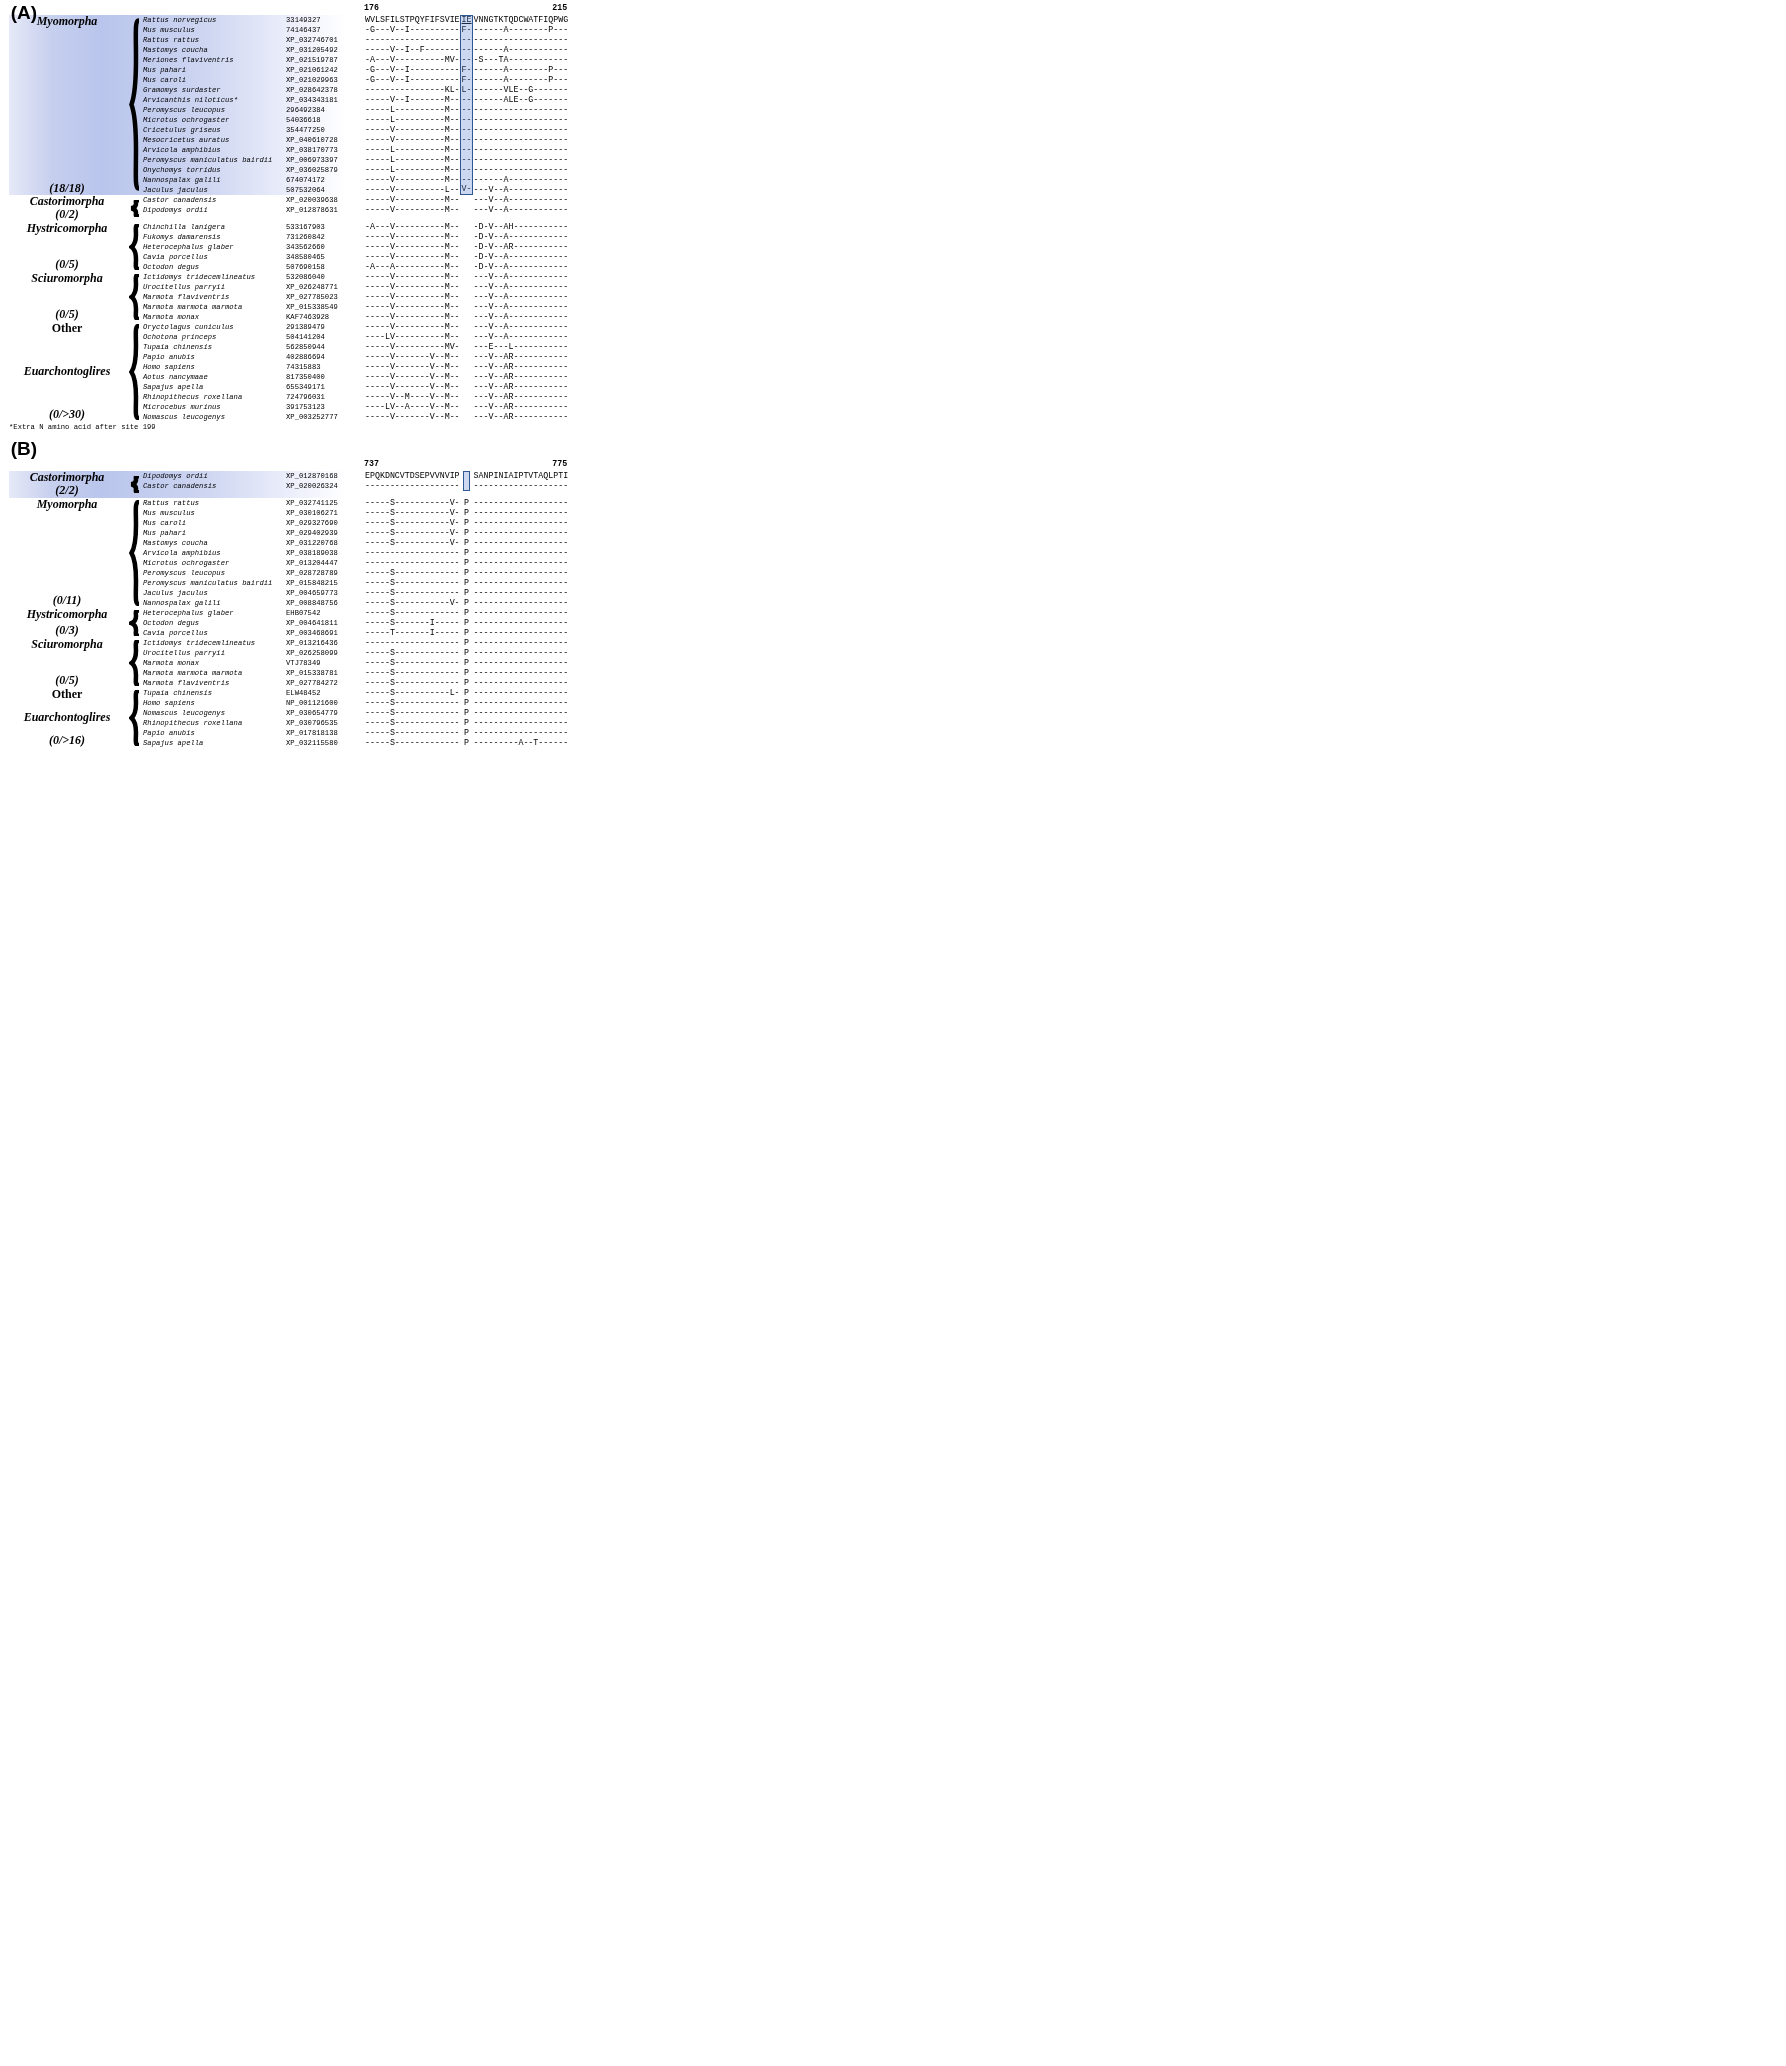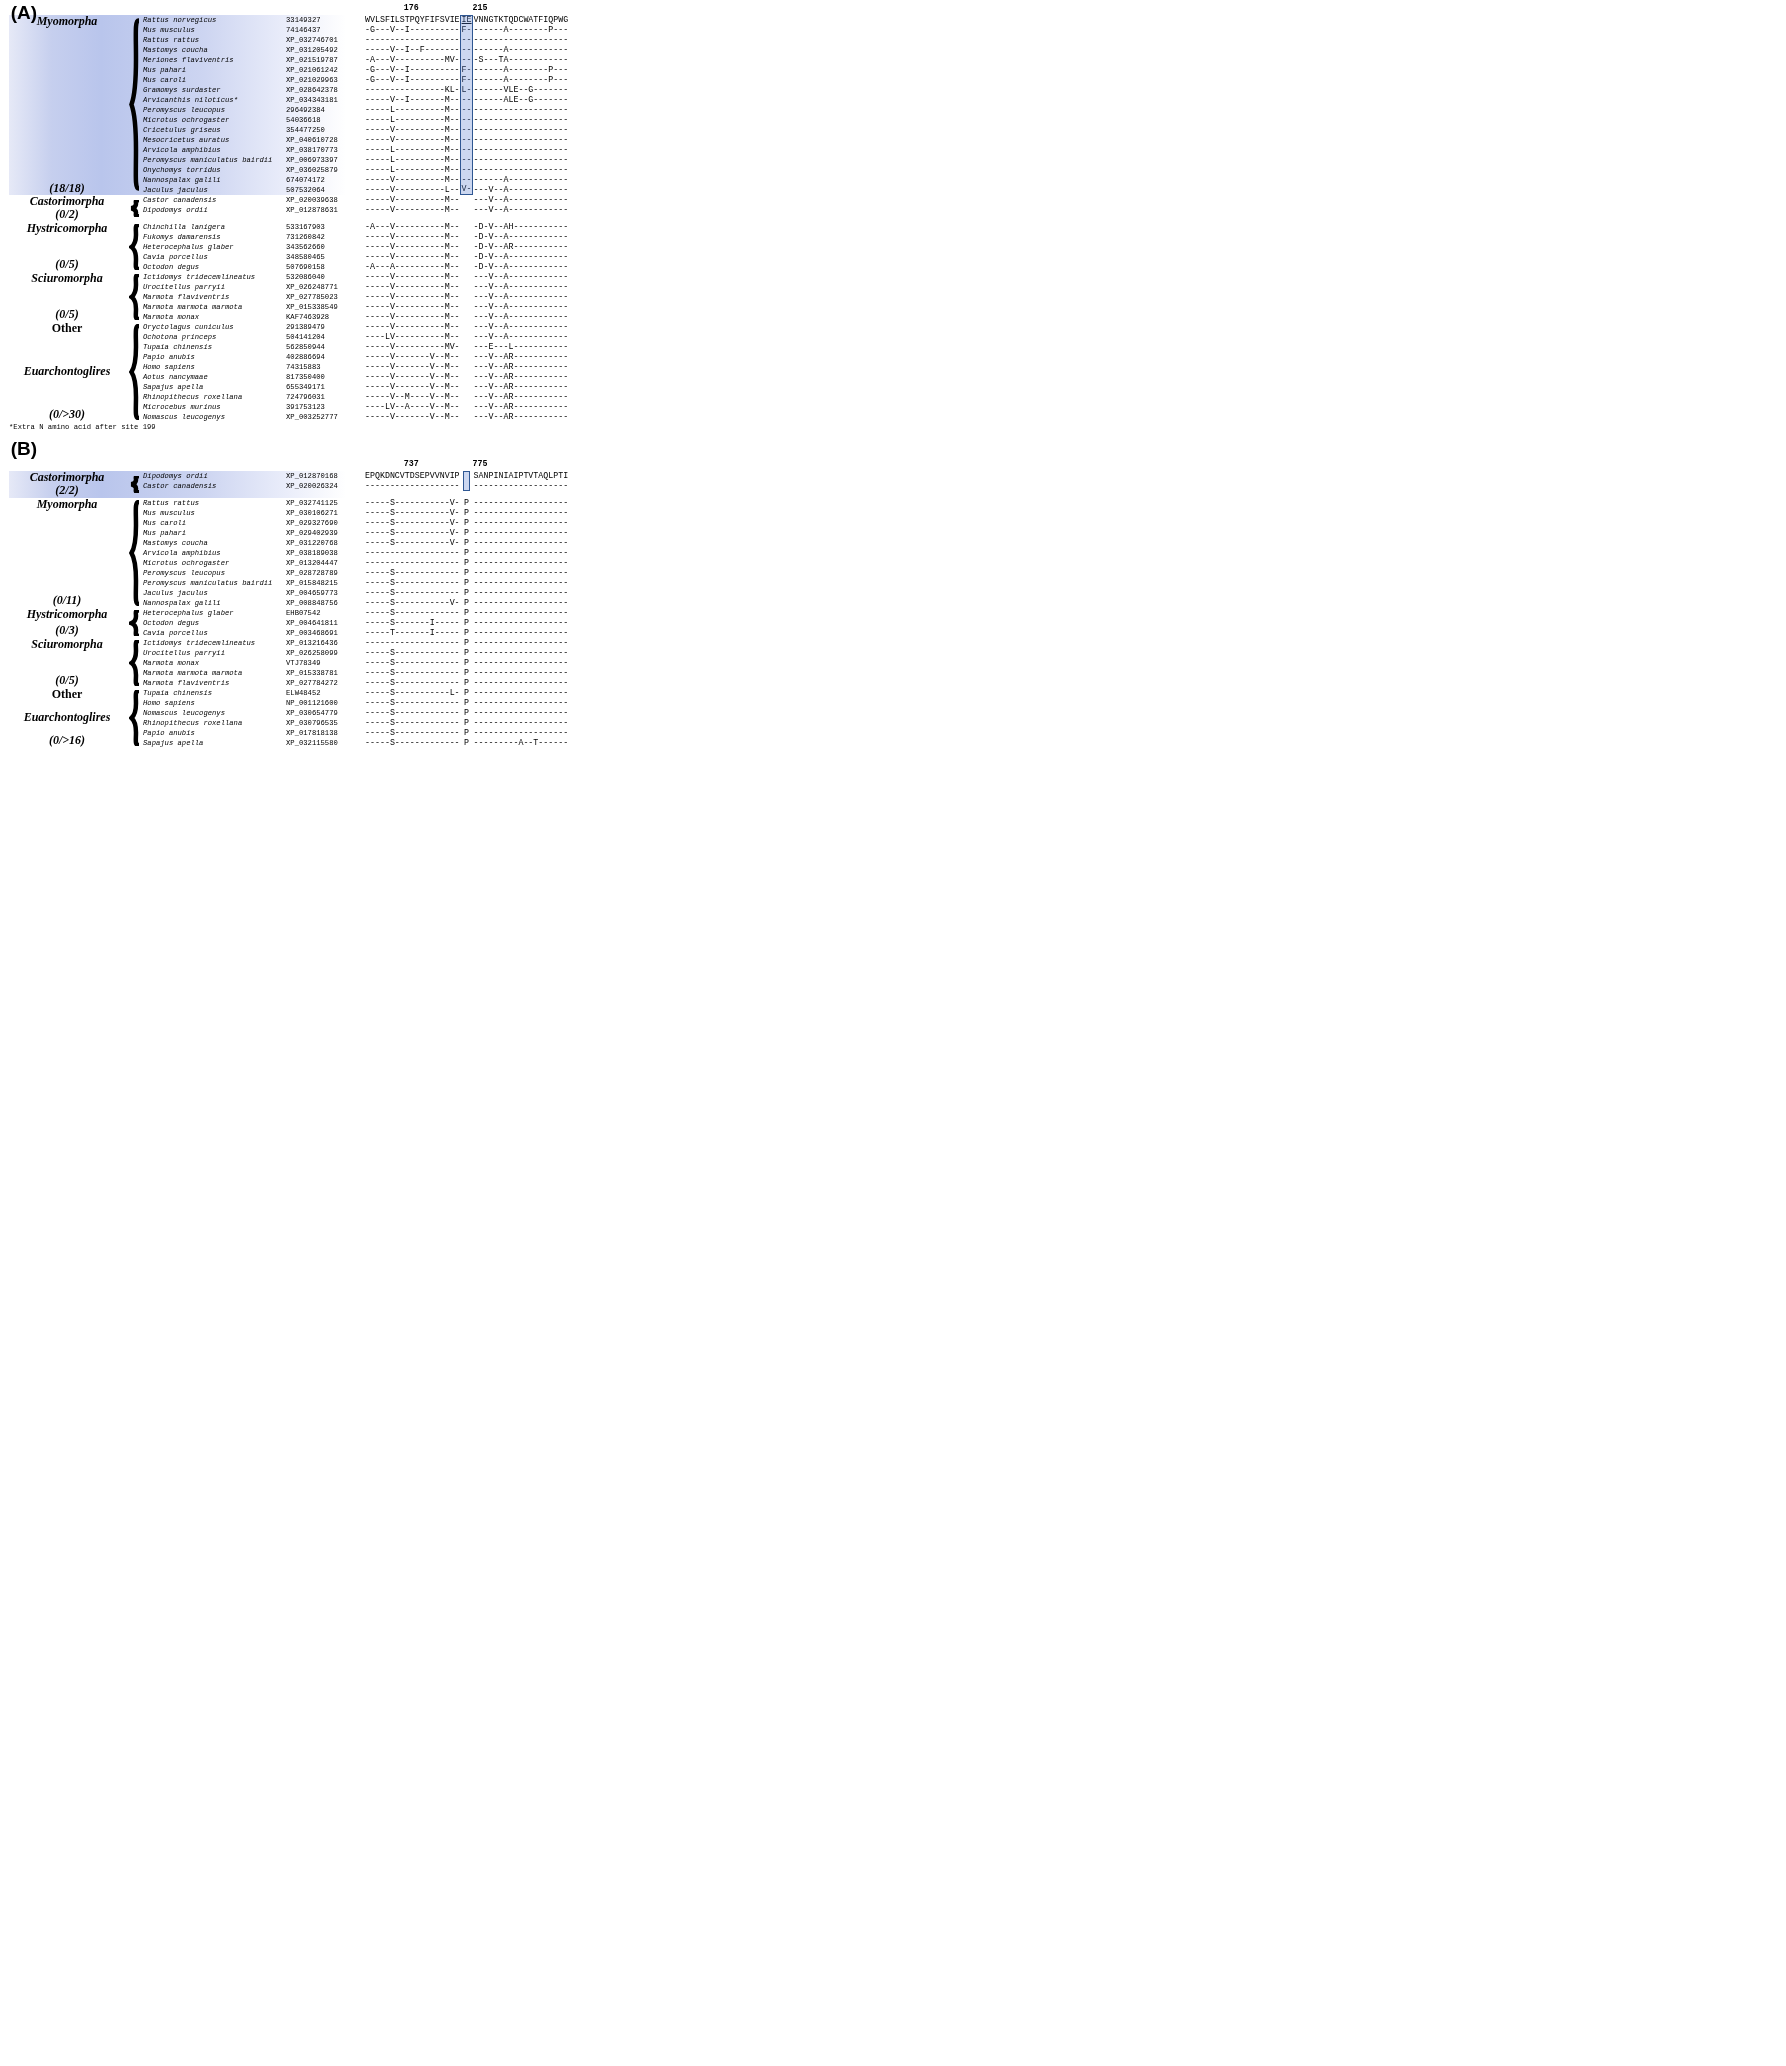--- a/index.html
+++ b/index.html
@@ -5,22 +5,22 @@
   html,body{margin:0;padding:0;background:#ffffff;}
   body{width:595px;height:752px;position:relative;font-family:"Liberation Mono",monospace;color:#000;}
   .page{padding:3.3px 0 0 9px;}
   .panel{position:relative;}
   .panel-label{font-family:"Liberation Sans",sans-serif;font-weight:700;font-size:19px;color:#000;}
   #panelA .panel-label{position:absolute;top:-1.7px;left:1.7px;}
   #panelB{margin-top:5.8px;}
   #panelB .panel-label{margin-left:1.7px;height:21.5px;line-height:21.5px;}
   .posrow{display:flex;margin-left:355px;height:10px;line-height:10px;margin-bottom:1.7px;}
   .pos{font-family:"Liberation Mono",monospace;font-weight:700;font-size:8.3px;}
-  .pos.start{width:19ch;text-align:center;}
-  .pos.end{width:19ch;text-align:left;}
+  .pos.start{width:19ch;}
+  .pos.end{width:19ch;text-align:right;}
   .midspacer{width:14px;}
   .groups{display:flex;flex-direction:column;}
   .group{display:flex;}
   .group.band{background-image:linear-gradient(90deg,var(--band1) 0%,var(--band2) 12%,var(--band3) 26%,var(--band4) 55%,var(--band5) 78%,#ffffff 95%);background-size:355px 100%;background-repeat:no-repeat;}
   .glabel{width:116px;display:flex;flex-direction:column;justify-content:space-between;text-align:center;
           font-family:"Liberation Serif",serif;font-weight:700;font-style:italic;font-size:12px;line-height:1.12;}
   .glabel-line.upright{font-style:normal;}
   .bracezone{width:18px;display:flex;align-items:center;justify-content:center;}
   .rows{display:flex;flex-direction:column;}
   .row{display:flex;height:10px;line-height:10px;white-space:pre;}

